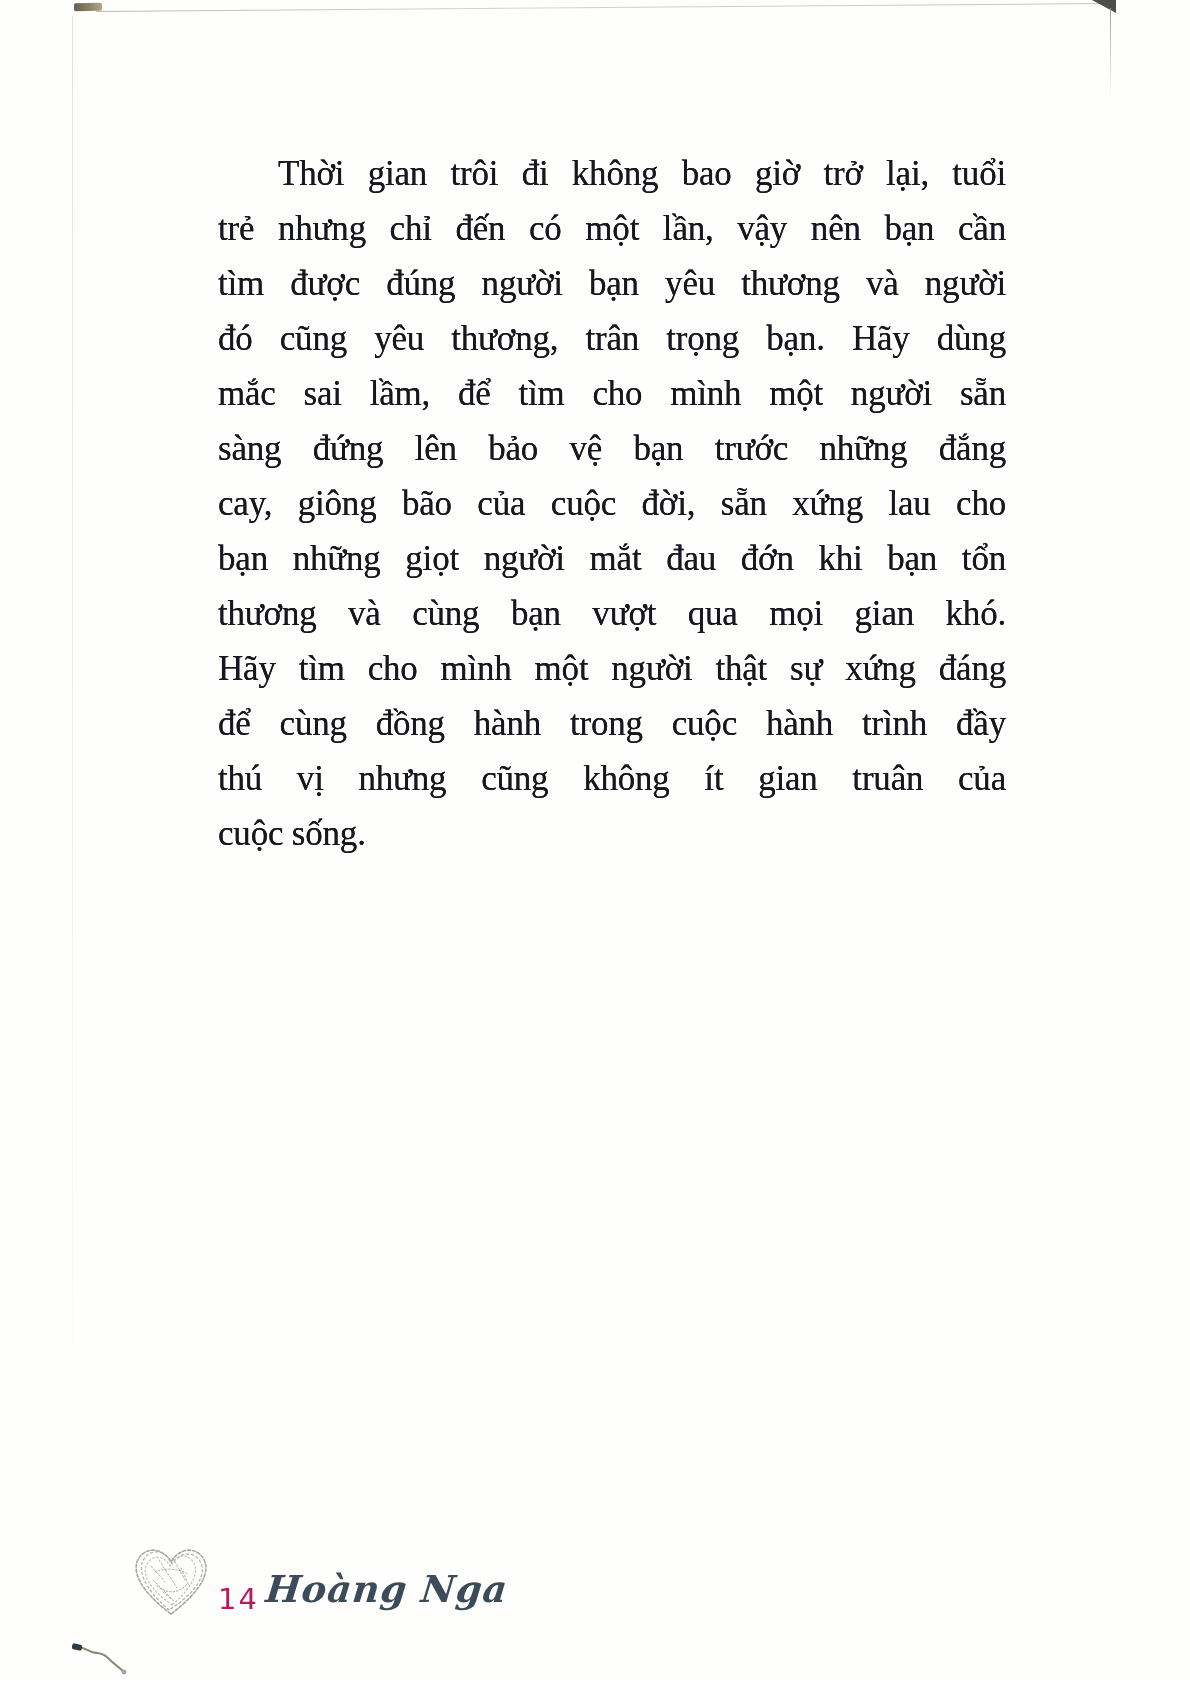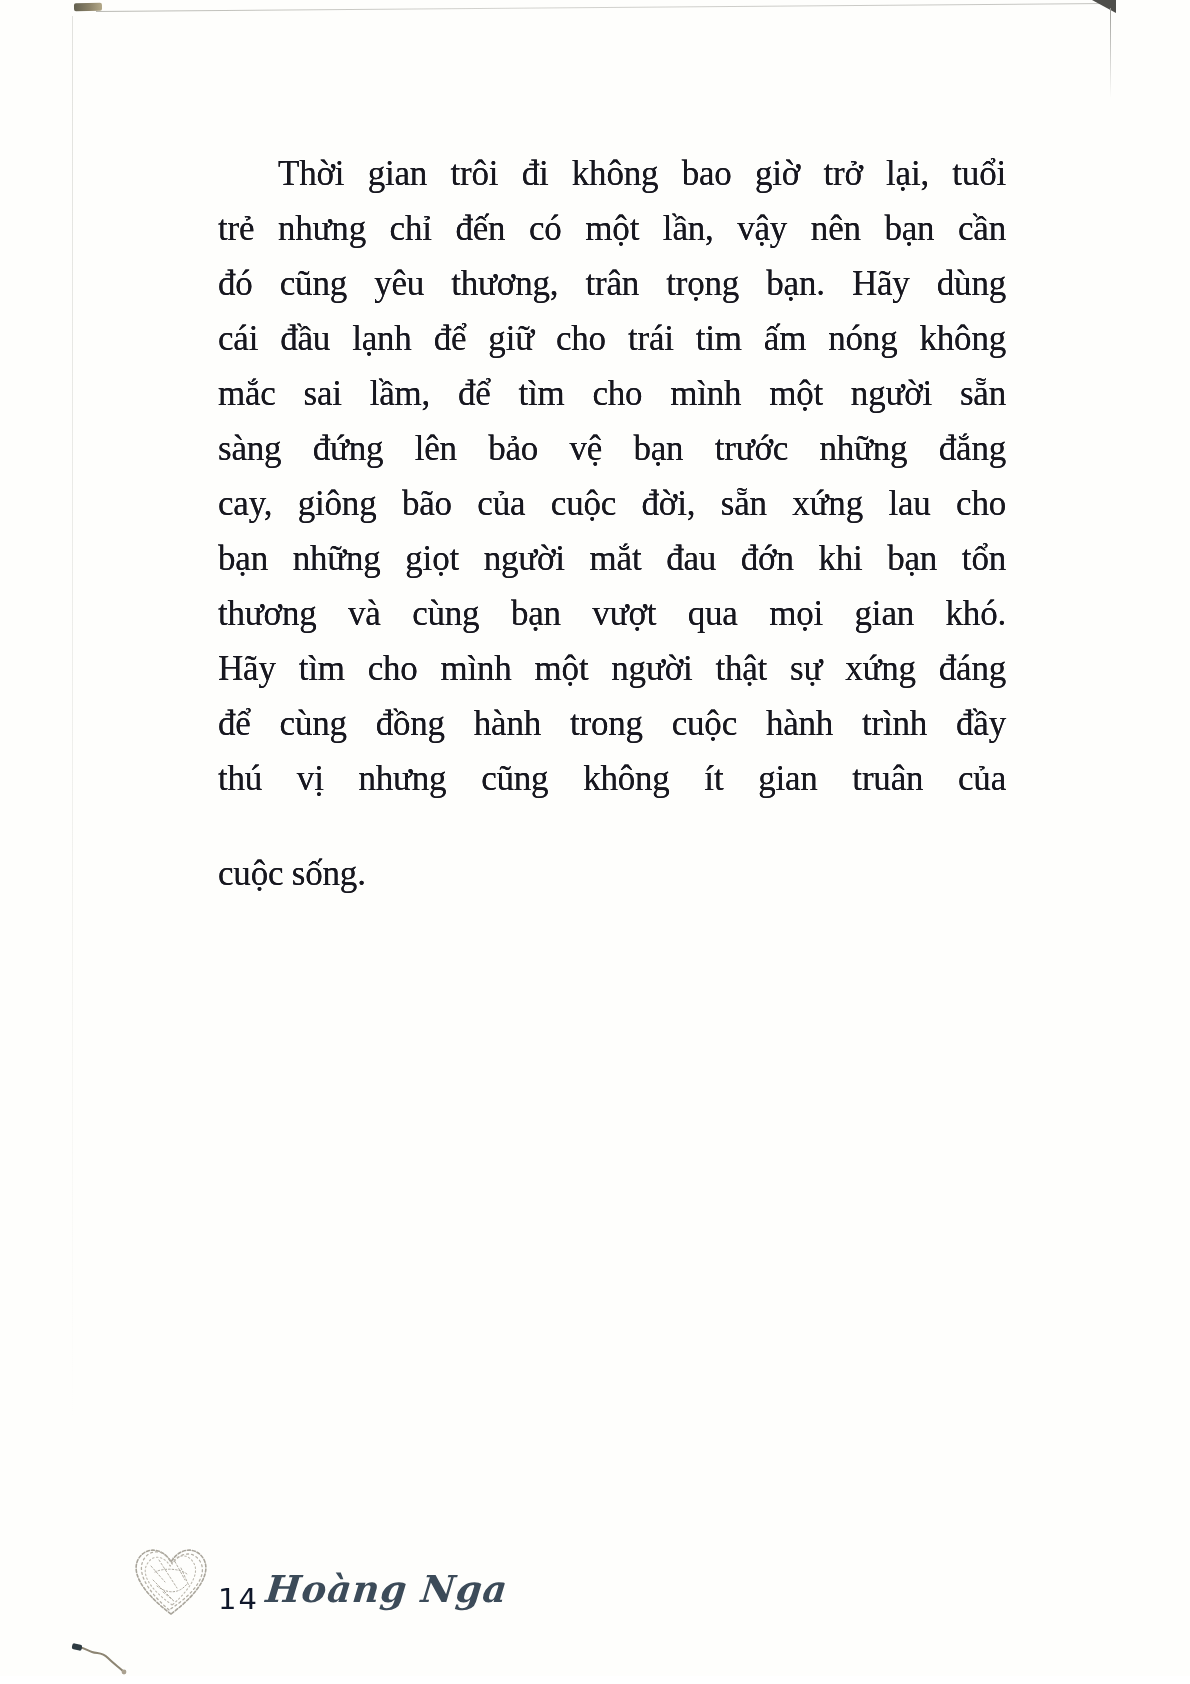--- a/index.html
+++ b/index.html
@@ -38,28 +38,28 @@
 
   
   .paragraph {
     position:absolute; left:218px; top:146px; width:788px;
     color:#17171f; font-size:35px; line-height:55px;
     letter-spacing:-0.2px;
     text-shadow:0 0 0.4px currentColor;
   }
   .pline { text-align:justify; text-align-last:justify; }
   .pline.first { text-indent:60px; }
-  .pline.last { text-align:left; text-align-last:left;margin-top:40px; }
+  .pline.last { text-align:left; text-align-last:left; }
 
   
   .heart { position:absolute; left:129px; top:1542px; }
   .page-number {
     position:absolute; left:218px; top:1582px;
     font-family:"DejaVu Sans","Liberation Sans",sans-serif;
-    font-size:29px; color:#0f172a; letter-spacing:2px;
+    font-size:29px; color:#be185d; letter-spacing:2px;
   }
   .signature {
     position:absolute; left:266px; top:1567px;
     font-family:"DejaVu Serif","Liberation Serif",serif;
     font-style:italic; font-weight:bold;
     font-size:37px; color:#3c4b59;
     transform:skewX(-6deg); letter-spacing:1px;
   }
 </style>
 </head>
@@ -69,22 +69,22 @@
 
   <div class="edge-top"></div>
   <div class="edge-left"></div>
   <div class="mark-topleft"></div>
   <div class="mark-topright"></div>
   <div class="edge-right"></div>
 
   <div class="paragraph">
     <div class="pline first">Thời gian trôi đi không bao giờ trở lại, tuổi</div>
     <div class="pline">trẻ nhưng chỉ đến có một lần, vậy nên bạn cần</div>
+    <div class="pline">tìm được đúng người bạn yêu thương và người</div>
     <div class="pline">đó cũng yêu thương, trân trọng bạn. Hãy dùng</div>
-    <div class="pline">cái đầu lạnh để giữ cho trái tim ấm nóng không</div>
     <div class="pline">mắc sai lầm, để tìm cho mình một người sẵn</div>
     <div class="pline">sàng đứng lên bảo vệ bạn trước những đắng</div>
     <div class="pline">cay, giông bão của cuộc đời, sẵn xứng lau cho</div>
     <div class="pline">bạn những giọt người mắt đau đớn khi bạn tổn</div>
     <div class="pline">thương và cùng bạn vượt qua mọi gian khó.</div>
     <div class="pline">Hãy tìm cho mình một người thật sự xứng đáng</div>
     <div class="pline">để cùng đồng hành trong cuộc hành trình đầy</div>
     <div class="pline">thú vị nhưng cũng không ít gian truân của</div>
     <div class="pline last">cuộc sống.</div>
   </div>

